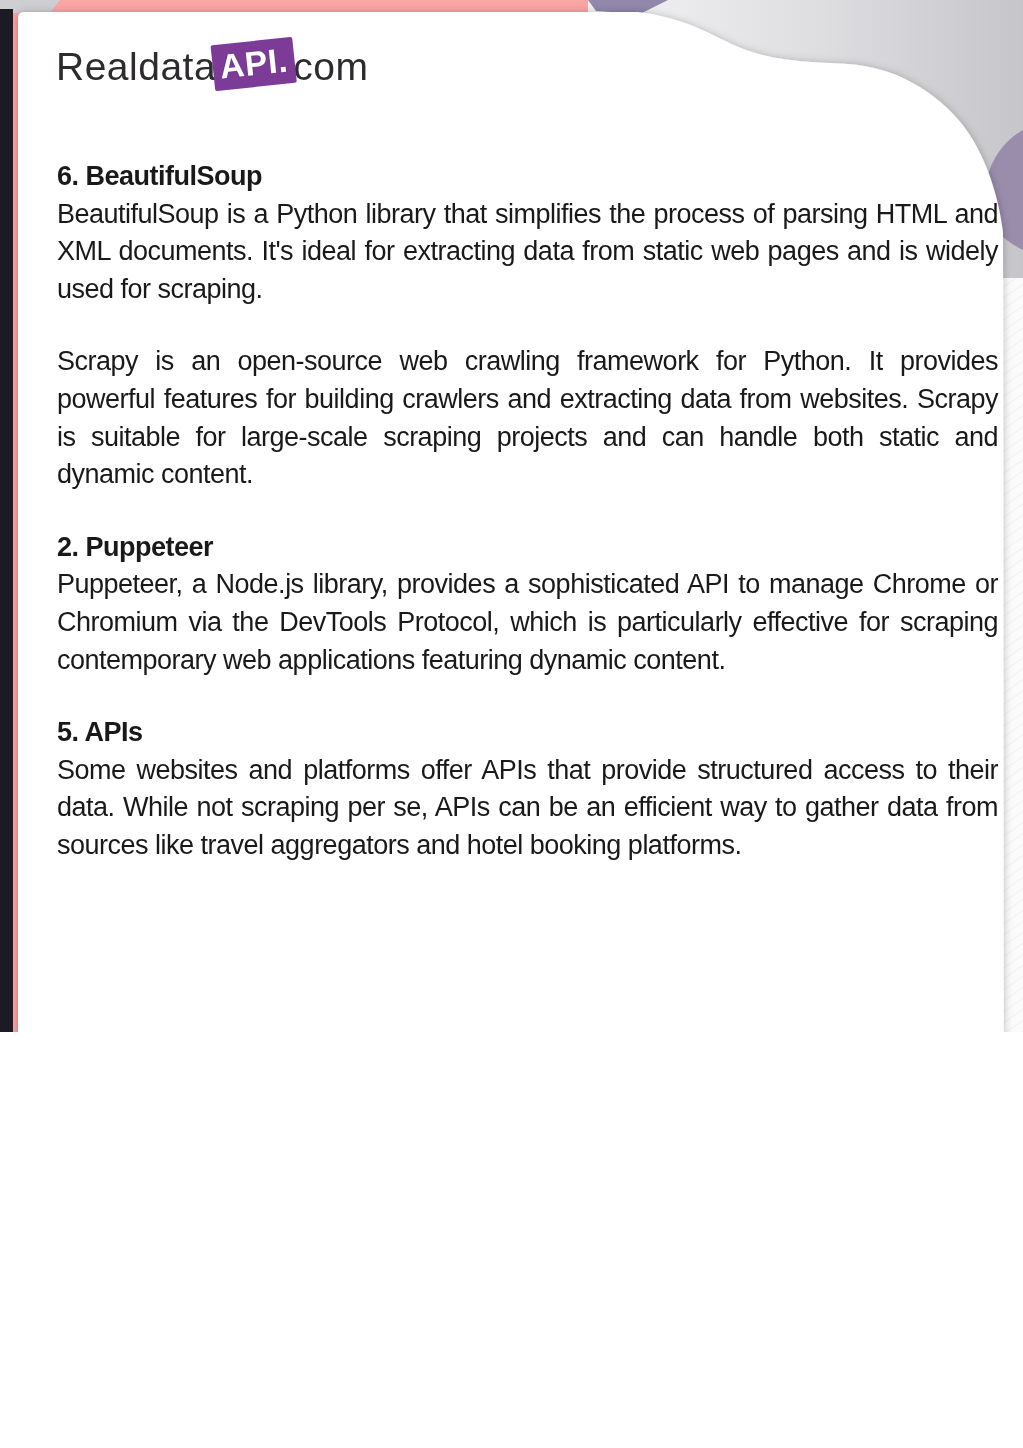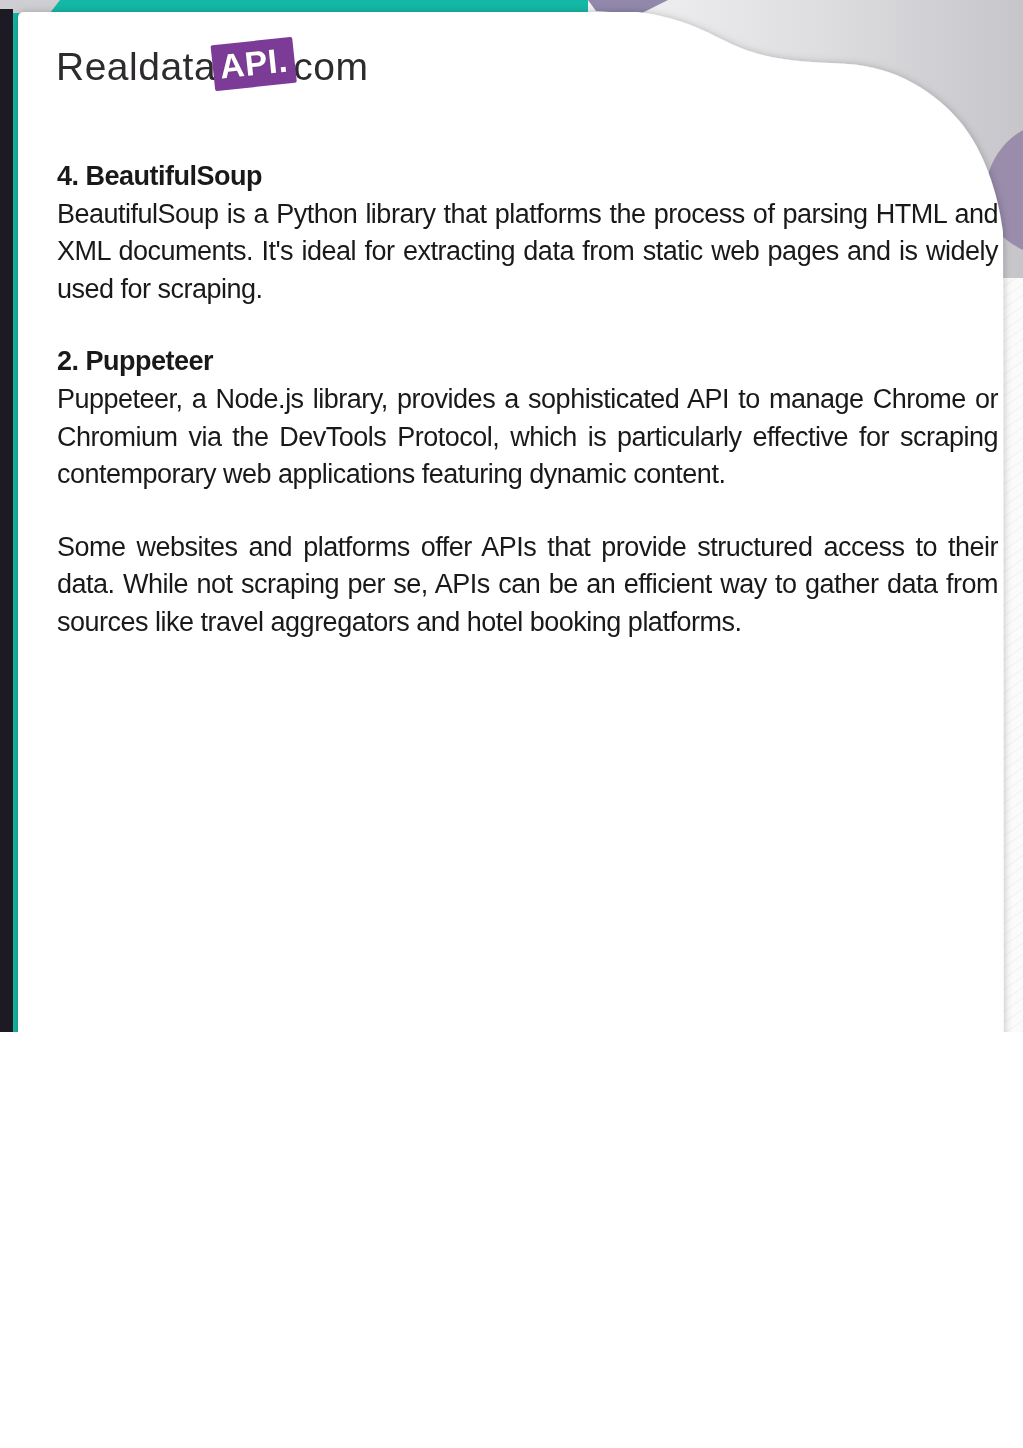--- a/index.html
+++ b/index.html
@@ -1,18 +1,18 @@
 <!DOCTYPE html>
 <html><head>
 <meta charset="utf-8">
 <style>
   html,body{margin:0;padding:0;background:#ffffff;}
   .page{
     position:relative;width:1023px;height:1032px;overflow:hidden;
-    background:#14b8a6;font-family:"Liberation Sans",sans-serif;
+    background:#fca5a5;font-family:"Liberation Sans",sans-serif;
   }
   .bg{position:absolute;left:0;top:0;width:1023px;height:1448px;display:block;}
   
   .logo{position:absolute;left:56px;top:38px;display:flex;align-items:center;height:58px;}
   .logo-prefix,.logo-suffix{
     font-size:39px;color:#2d2b2e;letter-spacing:.5px;font-weight:400;
   }
   .logo-badge{
     display:inline-block;background:#7c3b97;color:#ffffff;font-weight:700;
     font-size:34px;line-height:1;padding:5px 7px 7px 7px;margin:0 -2px 0 -3px;
@@ -94,33 +94,35 @@
 
   <div class="logo">
     <span class="logo-prefix">Realdata</span>
     <span class="logo-badge">API.</span>
     <span class="logo-suffix">com</span>
   </div>
 
   <div class="content">
 
     <section class="sec">
-      <div class="sec-heading">4. BeautifulSoup</div>
-      <div class="sec-body">BeautifulSoup is a Python library that platforms the process of parsing HTML and XML documents. It's ideal for extracting data from static web pages and is widely used for scraping.</div>
+      <div class="sec-heading">6. BeautifulSoup</div>
+      <div class="sec-body">BeautifulSoup is a Python library that simplifies the process of parsing HTML and XML documents. It's ideal for extracting data from static web pages and is widely used for scraping.</div>
     </section>
 
     <section class="sec">
+      <div class="sec-body">Scrapy is an open-source web crawling framework for Python. It provides powerful features for building crawlers and extracting data from websites. Scrapy is suitable for large-scale scraping projects and can handle both static and dynamic content.</div>
     </section>
 
     <section class="sec">
     </section>
 
     <section class="sec">
       <div class="sec-heading">2. Puppeteer</div>
       <div class="sec-body">Puppeteer, a Node.js library, provides a sophisticated API to manage Chrome or Chromium via the DevTools Protocol, which is particularly effective for scraping contemporary web applications featuring dynamic content.</div>
     </section>
 
     <section class="sec">
+      <div class="sec-heading">5. APIs</div>
       <div class="sec-body">Some websites and platforms offer APIs that provide structured access to their data. While not scraping per se, APIs can be an efficient way to gather data from sources like travel aggregators and hotel booking platforms.</div>
     </section>
 
   </div>
 </div>
 
 </body></html>

